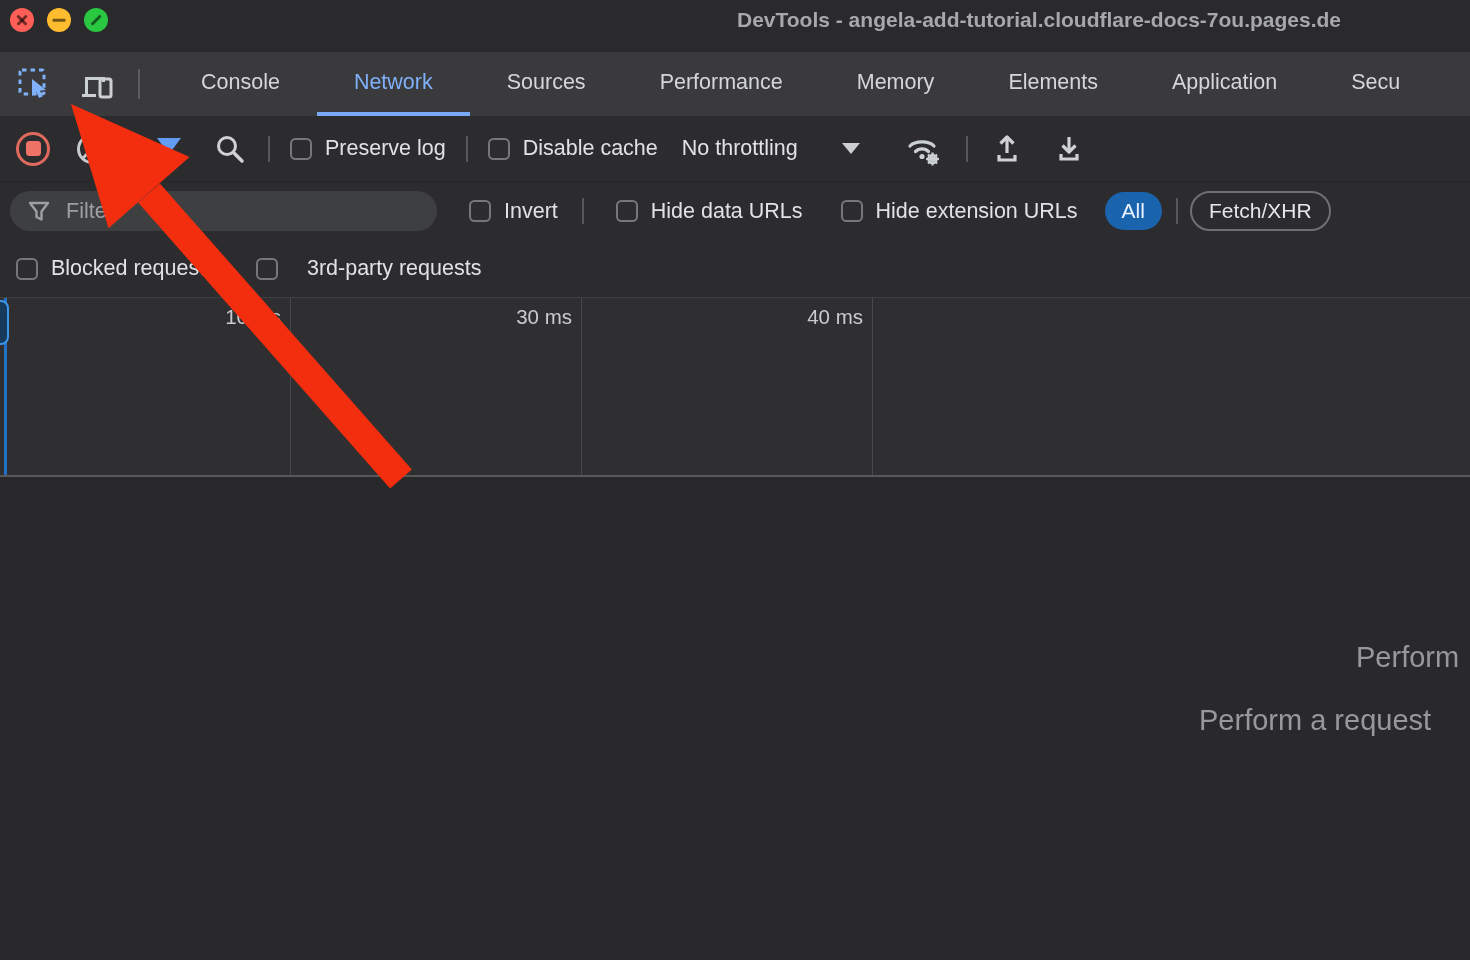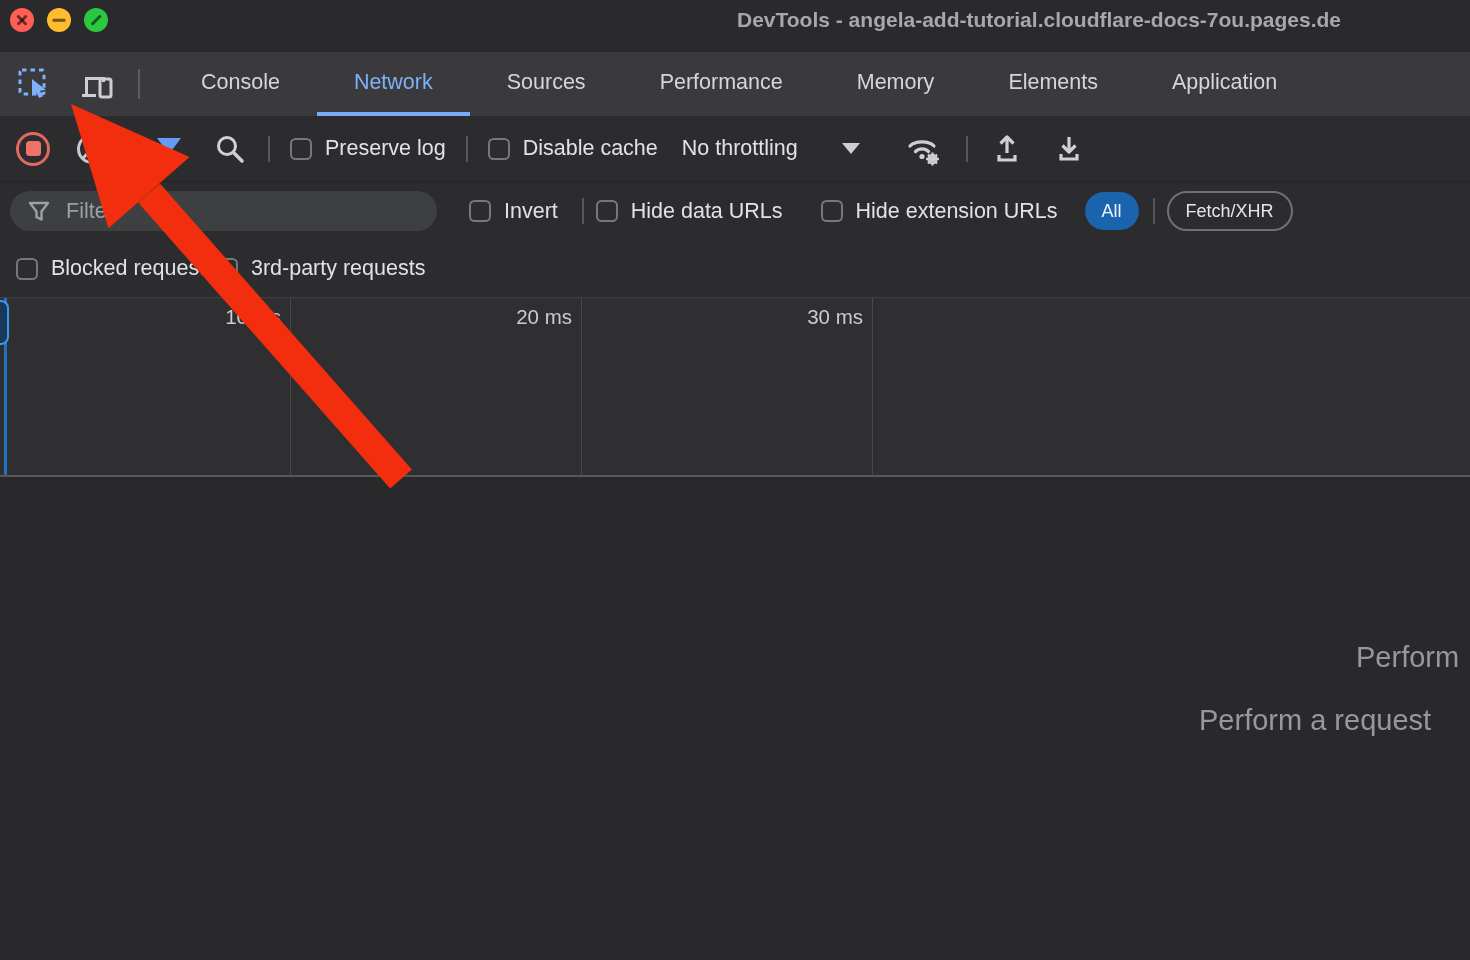--- a/index.html
+++ b/index.html
@@ -45,21 +45,21 @@
   .caret-down { width:0; height:0; margin-left:44px; border-left:9px solid transparent;
     border-right:9px solid transparent; border-top:11px solid #cdd0d3; }
   
   .filterrow { height:58px; background:#2c2c2e; display:flex; align-items:center; padding-left:10px; }
   .filter-pill { width:427px; height:40px; border-radius:20px; background:#3e3f41;
     display:flex; align-items:center; padding:0 16px; }
   .filter-pill input { flex:1; border:none; outline:none; background:transparent;
     font-family:"Liberation Sans",sans-serif; font-size:21.5px; color:#e8eaed; margin-left:14px; }
   .filter-pill input::placeholder { color:#9d9fa3; }
   .pill-btn { height:38px; display:flex; align-items:center; padding:0 17px; border-radius:19px;
-    font-size:18px; cursor:pointer; white-space:nowrap; }
+    font-size:21px; cursor:pointer; white-space:nowrap; }
   .pill-btn.active { background:#1a63ad; color:#eaf2ff; }
   .pill-btn.outline { height:40px; border:2px solid #6e7073; border-radius:20px; color:#e4e6e9; }
   
   .blockedrow { height:57px; background:#2c2c2e; display:flex; align-items:center; padding-left:16px; }
   
   .timeline { height:180px; background:#2f2f31; border-top:1px solid #3e3e40;
     border-bottom:2px solid #58585a; display:flex; position:relative; cursor:ew-resize; }
   .tl-sec { width:291px; border-right:1px solid #48484a; position:relative; }
   .tl-sec .lbl { position:absolute; top:7px; right:9px; font-size:20.5px; color:#c9cbce; }
   .tl-rest { flex:1; }
@@ -121,20 +121,23 @@
       <span>Performance</span>
     </div>
   <div class="tab">
       <span>Memory</span>
     </div>
   <div class="tab">
       <span>Elements</span>
     </div>
   <div class="tab">
       <span>Application</span>
+    </div>
+  <div class="tab">
+      <span>Secu</span>
     </div>
 </div>
 
 <div class="toolbar">
   <div class="icon-btn">
     <div class="rec-ring">
         <div class="rec-square"></div>
       </div>
   </div>
   <div class="icon-btn g" style="margin-left:24px;">
@@ -205,21 +208,21 @@
     <svg class="ic" width="26" height="26" viewBox="0 0 26 26">
       <path d="M4 5 H22 L15.5 13.5 V21.5 L10.5 19 V13.5 Z" fill="none" stroke="#9d9fa3" stroke-width="2.4" stroke-linejoin="round"></path>
     </svg>
     <input type="text" placeholder="Filter" style="">
   </div>
   <div class="cb-group" style="margin-left:32px;">
     <span class="cbox"></span>
     <span class="cb-label">Invert</span>
   </div>
   <div class="vsep" style="margin-left:24px;"></div>
-  <div class="cb-group" style="margin-left:12px;">
+  <div class="cb-group" style="margin-left:32px;">
     <span class="cbox"></span>
     <span class="cb-label">Hide data URLs</span>
   </div>
   <div class="cb-group" style="margin-left:38px;">
     <span class="cbox"></span>
     <span class="cb-label">Hide extension URLs</span>
   </div>
   <div class="pill-btn active" style="margin-left:27px;">
     <span>All</span>
   </div>
@@ -227,35 +230,35 @@
   <div class="pill-btn outline" style="margin-left:12px;">
     <span>Fetch/XHR</span>
   </div>
 </div>
 
 <div class="blockedrow">
   <div class="cb-group">
     <span class="cbox"></span>
     <span class="cb-label">Blocked requests</span>
   </div>
-  <div class="cb-group" style="">
+  <div class="cb-group" style="margin-left:40px;gap:16px;">
     <span class="cbox"></span>
     <span class="cb-label">3rd-party requests</span>
   </div>
 </div>
 
 <div class="timeline">
   <div class="tl-sec">
       <span class="lbl">10 ms</span>
     </div>
   <div class="tl-sec">
-      <span class="lbl">20 ms</span>
+      <span class="lbl">30 ms</span>
     </div>
   <div class="tl-sec">
-      <span class="lbl">30 ms</span>
+      <span class="lbl">40 ms</span>
     </div>
   <div class="tl-rest"></div>
   <div class="scrub-line"></div>
   <div class="scrub-handle"></div>
 </div>
 
 <div class="main">
   
 </div>
 <div class="empty-line l1">Perform</div>

